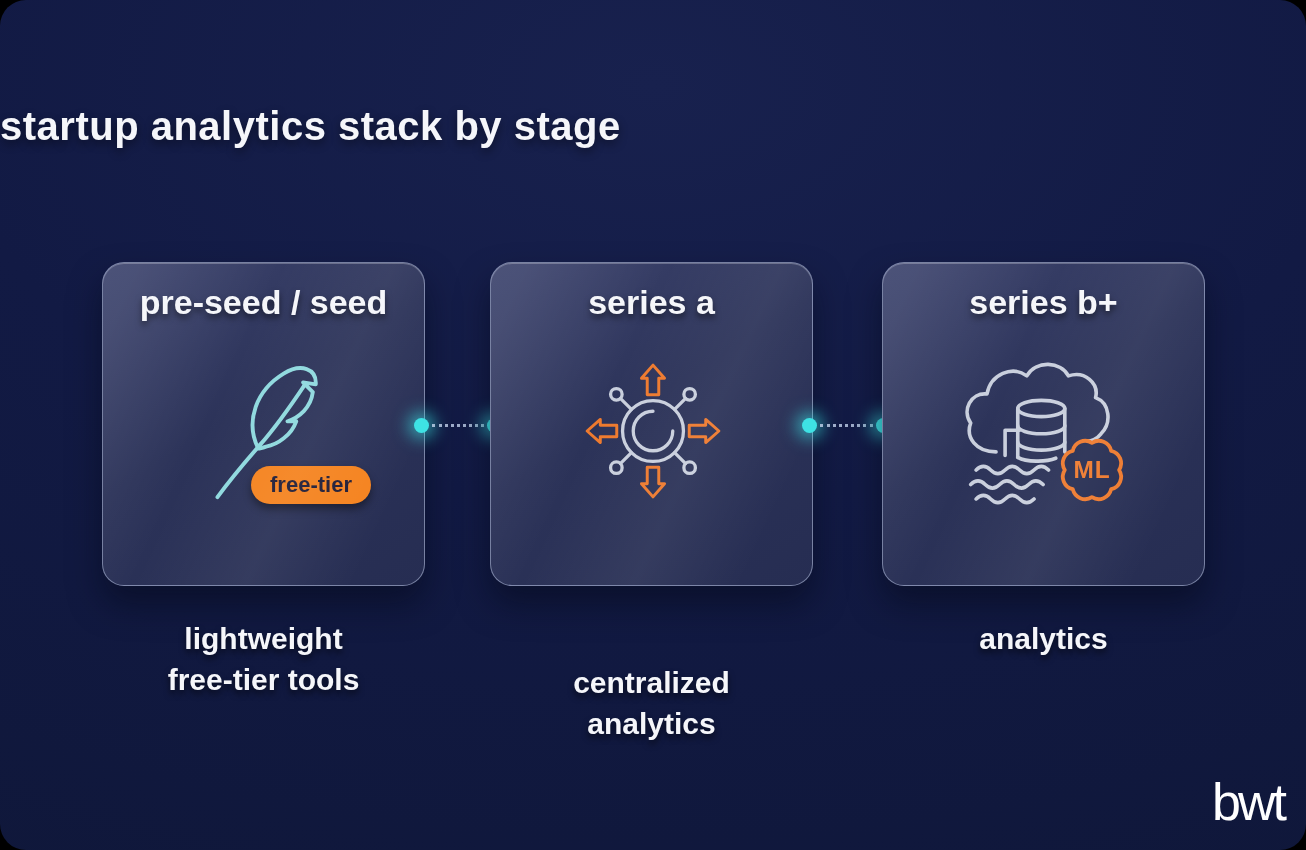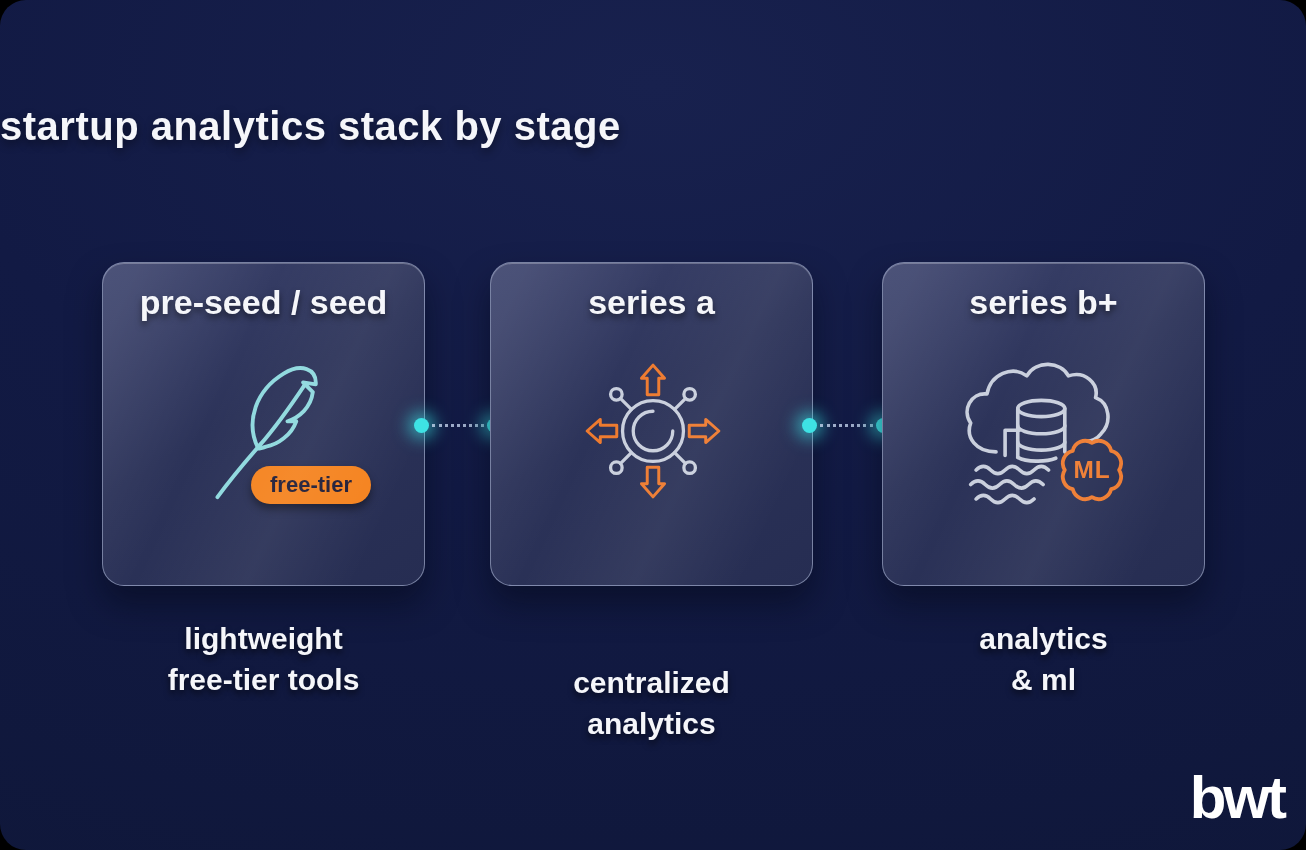--- a/index.html
+++ b/index.html
@@ -81,21 +81,21 @@
   .caption{
     position:absolute;top:618px;width:323px;
     text-align:center;
     font-size:30px;font-weight:700;line-height:41px;
     color:var(--text-white);
     text-shadow:0 4px 6px rgba(0,0,0,.55);
   }
   #caption-1{left:102px;} #caption-2{left:490px;margin-top:44px;} #caption-3{left:882px;}
   .logo{
     position:absolute;right:22px;bottom:18px;
-    font-size:60px;font-weight:700;color:#fff;
+    font-size:52px;font-weight:400;color:#fff;
     letter-spacing:-3px;
     margin-top:28px;
   }
 </style>
 </head>
 <body>
 
 <div class="canvas">
 
   <div class="title">startup analytics stack by stage</div>
@@ -176,18 +176,17 @@
   <div class="caption" id="caption-1">
     <div>lightweight</div>
     <div>free-tier tools</div>
   </div>
   <div class="caption" id="caption-2">
     <div>centralized</div>
     <div>analytics</div>
   </div>
   <div class="caption" id="caption-3">
     <div>analytics</div>
-    <div>&amp; ml</div>
   </div>
 
   <div class="logo">bwt</div>
 
 </div>
 
 </body></html>

